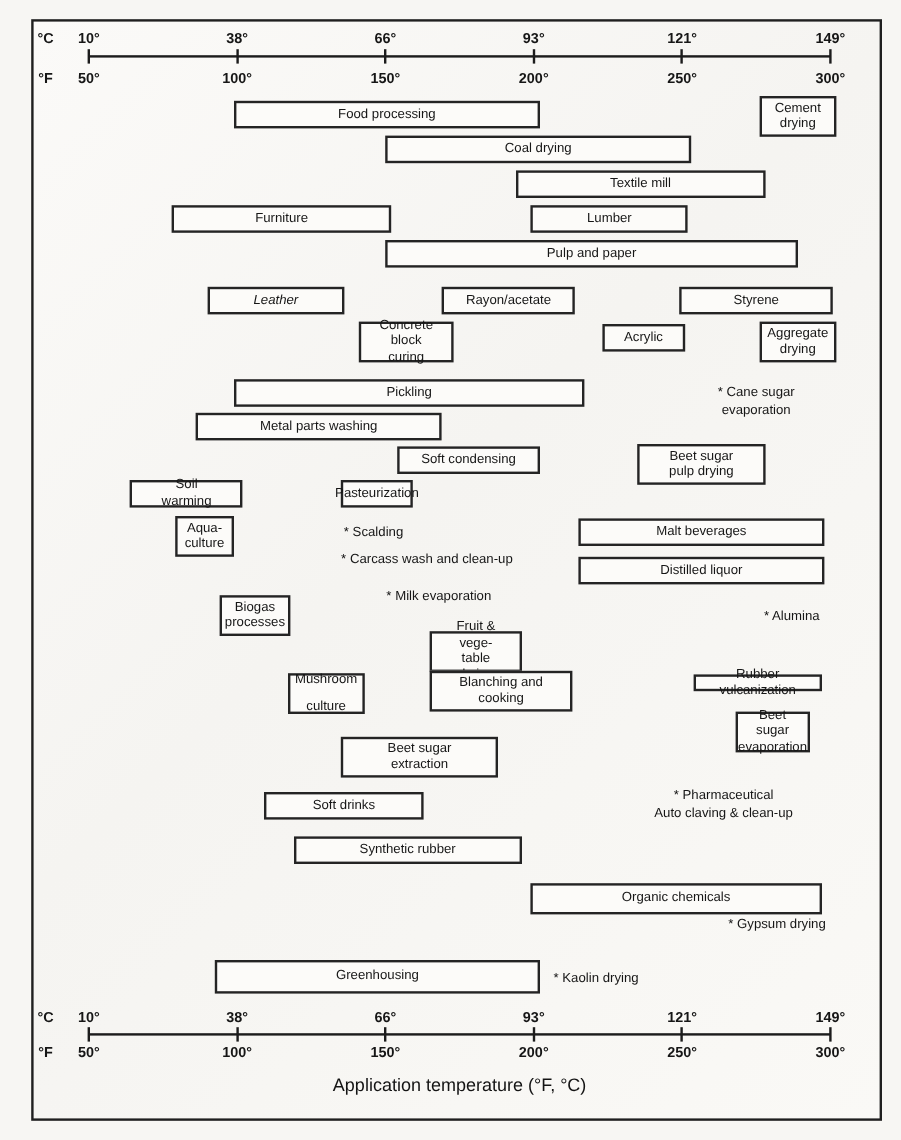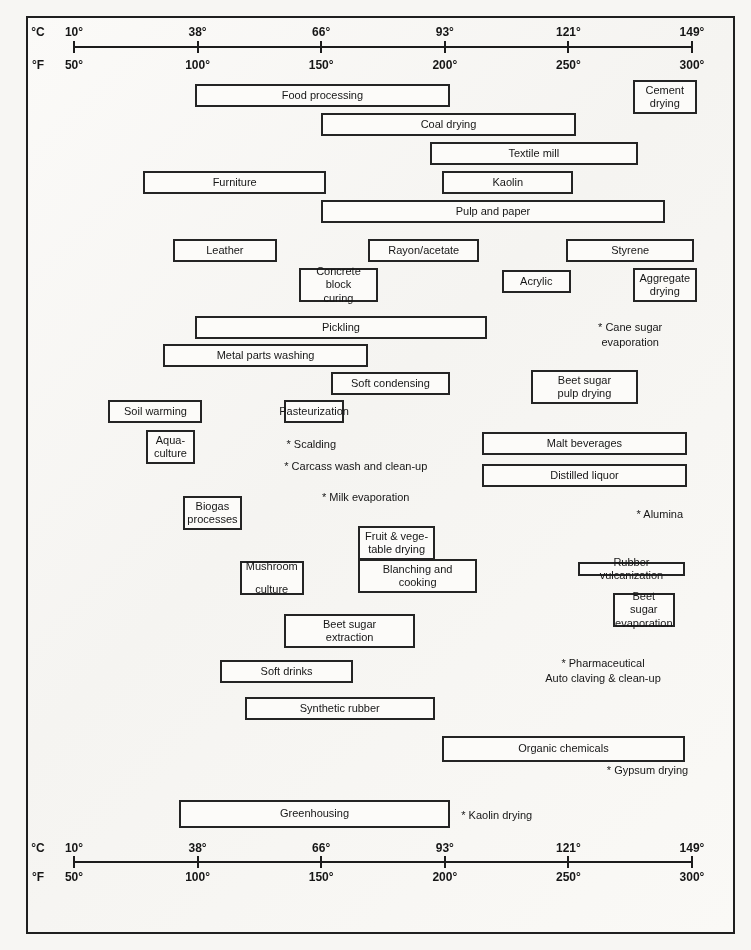--- a/index.html
+++ b/index.html
@@ -16,21 +16,21 @@
   }
   .axis-line{position:absolute;height:2px;background:#1c1c1c;}
   .axis-tick{position:absolute;width:2px;height:12px;background:#1c1c1c;}
   .axis-label{position:absolute;width:46px;margin-left:-23px;text-align:center;font-size:12px;font-weight:bold;color:#161616;}
   .axis-unit{position:absolute;width:32px;text-align:center;font-size:12px;font-weight:bold;color:#161616;}
   .range-box{
     position:absolute;box-sizing:border-box;
     border:2px solid #242424;background:#fcfbf9;
     display:flex;flex-direction:column;align-items:center;justify-content:center;
     font-size:11px;line-height:1.22;text-align:center;color:#161616;
-    padding:1px 3px;
+    padding:1px 16px;
   }
   .annotation{
     position:absolute;width:180px;margin-left:-90px;
     font-size:11px;line-height:1.4;text-align:center;color:#161616;
   }
   .chart-title{
     position:absolute;left:183px;top:896px;width:400px;
     text-align:center;font-size:15px;color:#141414;
   }
 </style>
@@ -92,26 +92,26 @@
       <div class="range-box" style="left: 321.2px; top: 113px; width: 254.616px; height: 23px;">
         <div>Coal drying</div>
       </div>
       <div class="range-box" style="left: 429.968px; top: 142px; width: 207.648px; height: 23px;">
         <div>Textile mill</div>
       </div>
       <div class="range-box" style="left: 143.216px; top: 171px; width: 182.928px; height: 23px;">
         <div>Furniture</div>
       </div>
       <div class="range-box" style="left: 442.328px; top: 171px; width: 131.016px; height: 23px;">
-        <div>Kaolin</div>
+        <div>Lumber</div>
       </div>
       <div class="range-box" style="left: 321.2px; top: 200px; width: 343.608px; height: 23px;">
         <div>Pulp and paper</div>
       </div>
-      <div class="range-box" style="left: 172.88px; top: 239px; width: 104px; height: 23px;">
+      <div class="range-box" style="left: 172.88px; top: 239px; width: 114px; height: 23px; font-style: italic;">
         <div>Leather</div>
       </div>
       <div class="range-box" style="left: 368.168px; top: 239px; width: 111.24px; height: 23px;">
         <div>Rayon/acetate</div>
       </div>
       <div class="range-box" style="left: 565.928px; top: 239px; width: 128.544px; height: 23px;">
         <div>Styrene</div>
       </div>
       <div class="range-box" style="left: 298.952px; top: 268px; width: 79.104px; height: 34px;">
         <div>Concrete block</div>
@@ -212,13 +212,14 @@
         <div>* Pharmaceutical</div>
         <div>Auto claving &amp; clean-up</div>
       </div>
       <div class="annotation" style="left: 647.504px; top: 763px;">
         <div>* Gypsum drying</div>
       </div>
       <div class="annotation" style="left: 496.712px; top: 808px;">
         <div>* Kaolin drying</div>
       </div>
     </div>
+  <div class="chart-title">Application temperature (°F, °C)</div>
 </div>
 
 </body></html>

